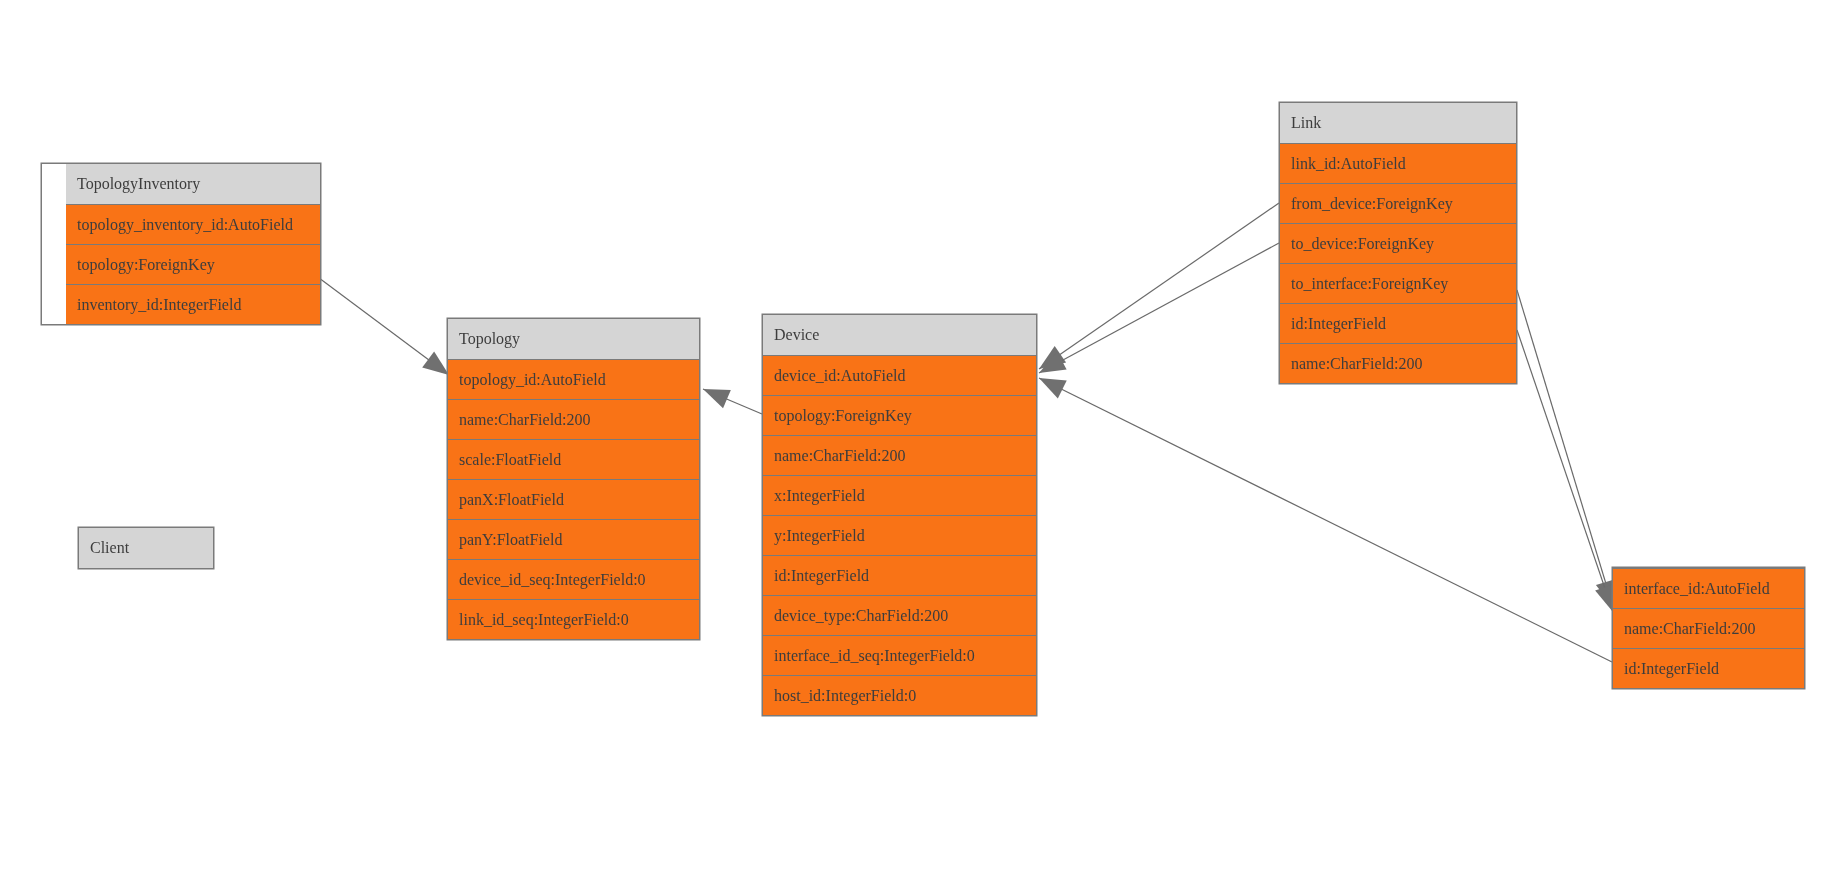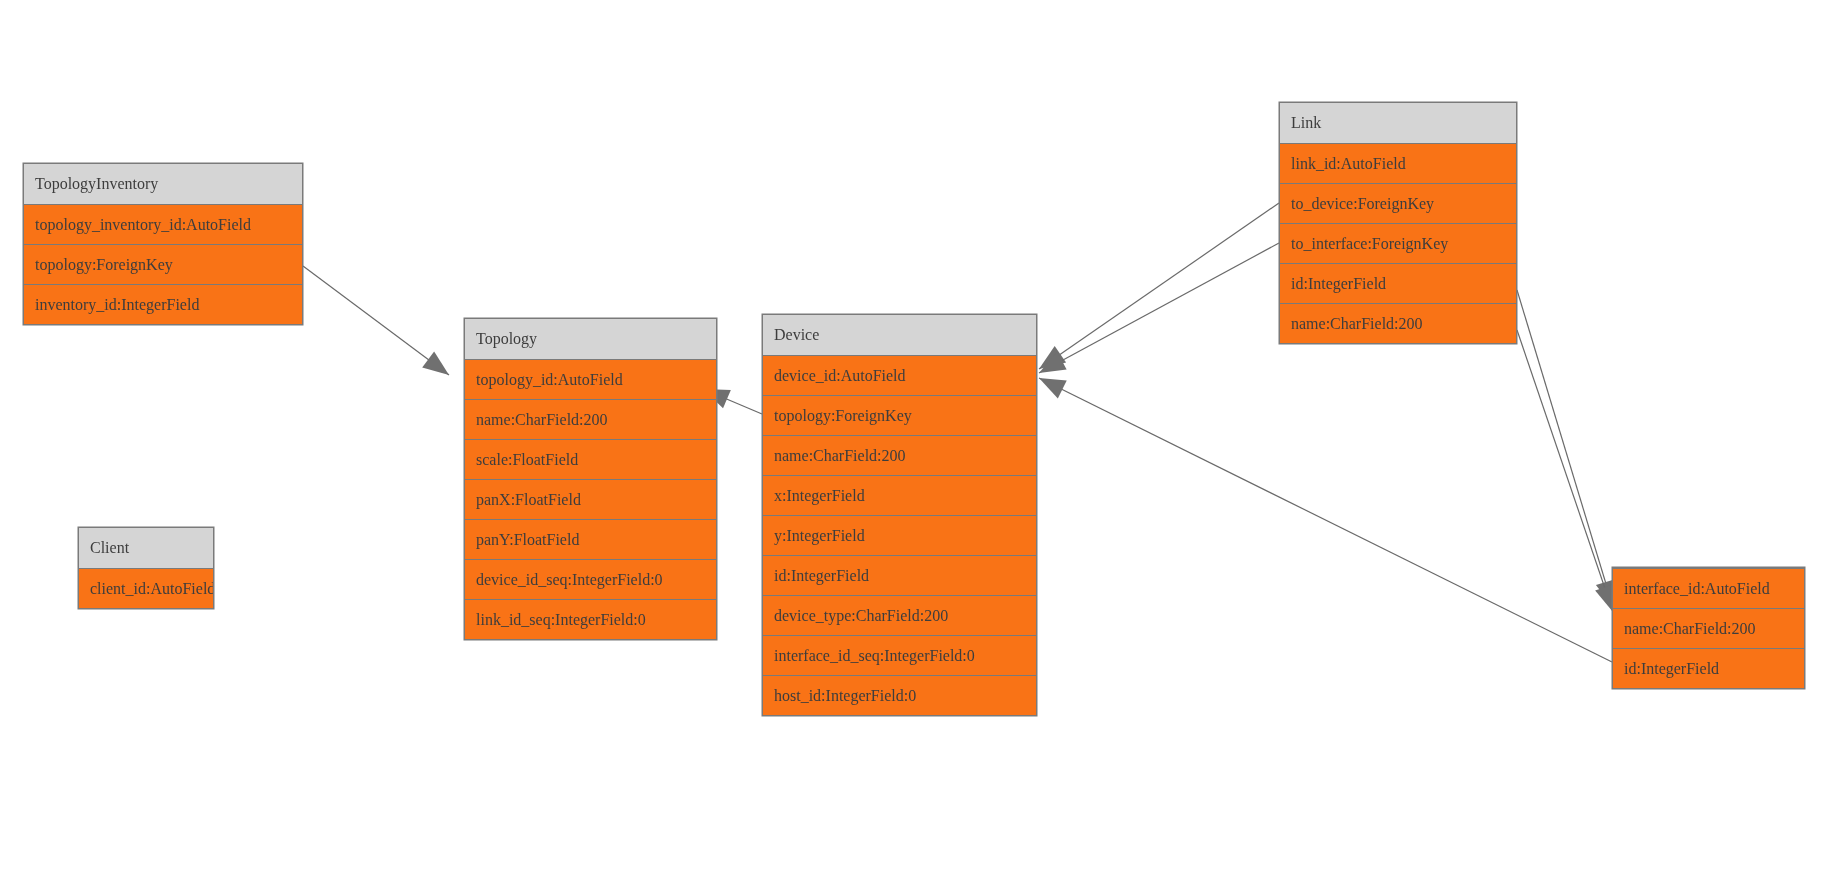--- a/index.html
+++ b/index.html
@@ -64,31 +64,30 @@
         <line x1="303" y1="266" x2="449" y2="375" stroke="#6a6a6a" stroke-width="1.2" marker-end="url(#arrowhead)"></line>
         <line x1="762" y1="414" x2="703" y2="389" stroke="#6a6a6a" stroke-width="1.2" marker-end="url(#arrowhead)"></line>
         <line x1="1279" y1="203" x2="1039" y2="369" stroke="#6a6a6a" stroke-width="1.2" marker-end="url(#arrowhead)"></line>
         <line x1="1279" y1="243" x2="1039" y2="373" stroke="#6a6a6a" stroke-width="1.2" marker-end="url(#arrowhead)"></line>
         <line x1="1612" y1="662" x2="1039" y2="378" stroke="#6a6a6a" stroke-width="1.2" marker-end="url(#arrowhead)"></line>
         <line x1="1517" y1="290" x2="1613" y2="607" stroke="#6a6a6a" stroke-width="1.2" marker-end="url(#arrowhead)"></line>
         <line x1="1517" y1="330" x2="1613" y2="612" stroke="#6a6a6a" stroke-width="1.2" marker-end="url(#arrowhead)"></line>
       </g>
   </svg>
   <div id="entity-layer">
-      <div class="entity" style="left: 23px; top: 163px; width: 280px;">
+      <div class="entity" style="left: 41px; top: 163px; width: 280px; padding-left: 24px;">
         <div class="entity-header">TopologyInventory</div>
         <div class="entity-field">topology_inventory_id:AutoField</div>
         <div class="entity-field">topology:ForeignKey</div>
         <div class="entity-field">inventory_id:IntegerField</div>
       </div>
       <div class="entity" style="left: 78px; top: 527px; width: 136px;">
         <div class="entity-header">Client</div>
-        <div class="entity-field">client_id:AutoField</div>
       </div>
-      <div class="entity" style="left: 447px; top: 318px; width: 253px; margin-left: 17px;">
+      <div class="entity" style="left: 447px; top: 318px; width: 253px;">
         <div class="entity-header">Topology</div>
         <div class="entity-field">topology_id:AutoField</div>
         <div class="entity-field">name:CharField:200</div>
         <div class="entity-field">scale:FloatField</div>
         <div class="entity-field">panX:FloatField</div>
         <div class="entity-field">panY:FloatField</div>
         <div class="entity-field">device_id_seq:IntegerField:0</div>
         <div class="entity-field">link_id_seq:IntegerField:0</div>
       </div>
       <div class="entity" style="left: 762px; top: 314px; width: 275px;">
@@ -99,20 +98,21 @@
         <div class="entity-field">x:IntegerField</div>
         <div class="entity-field">y:IntegerField</div>
         <div class="entity-field">id:IntegerField</div>
         <div class="entity-field">device_type:CharField:200</div>
         <div class="entity-field">interface_id_seq:IntegerField:0</div>
         <div class="entity-field">host_id:IntegerField:0</div>
       </div>
       <div class="entity" style="left: 1279px; top: 102px; width: 238px;">
         <div class="entity-header">Link</div>
         <div class="entity-field">link_id:AutoField</div>
+        <div class="entity-field">from_device:ForeignKey</div>
         <div class="entity-field">to_device:ForeignKey</div>
         <div class="entity-field">to_interface:ForeignKey</div>
         <div class="entity-field">id:IntegerField</div>
         <div class="entity-field">name:CharField:200</div>
       </div>
       <div class="entity" style="left: 1612px; top: 567px; width: 193px;">
         <div class="entity-field">interface_id:AutoField</div>
         <div class="entity-field">name:CharField:200</div>
         <div class="entity-field">id:IntegerField</div>
       </div>

